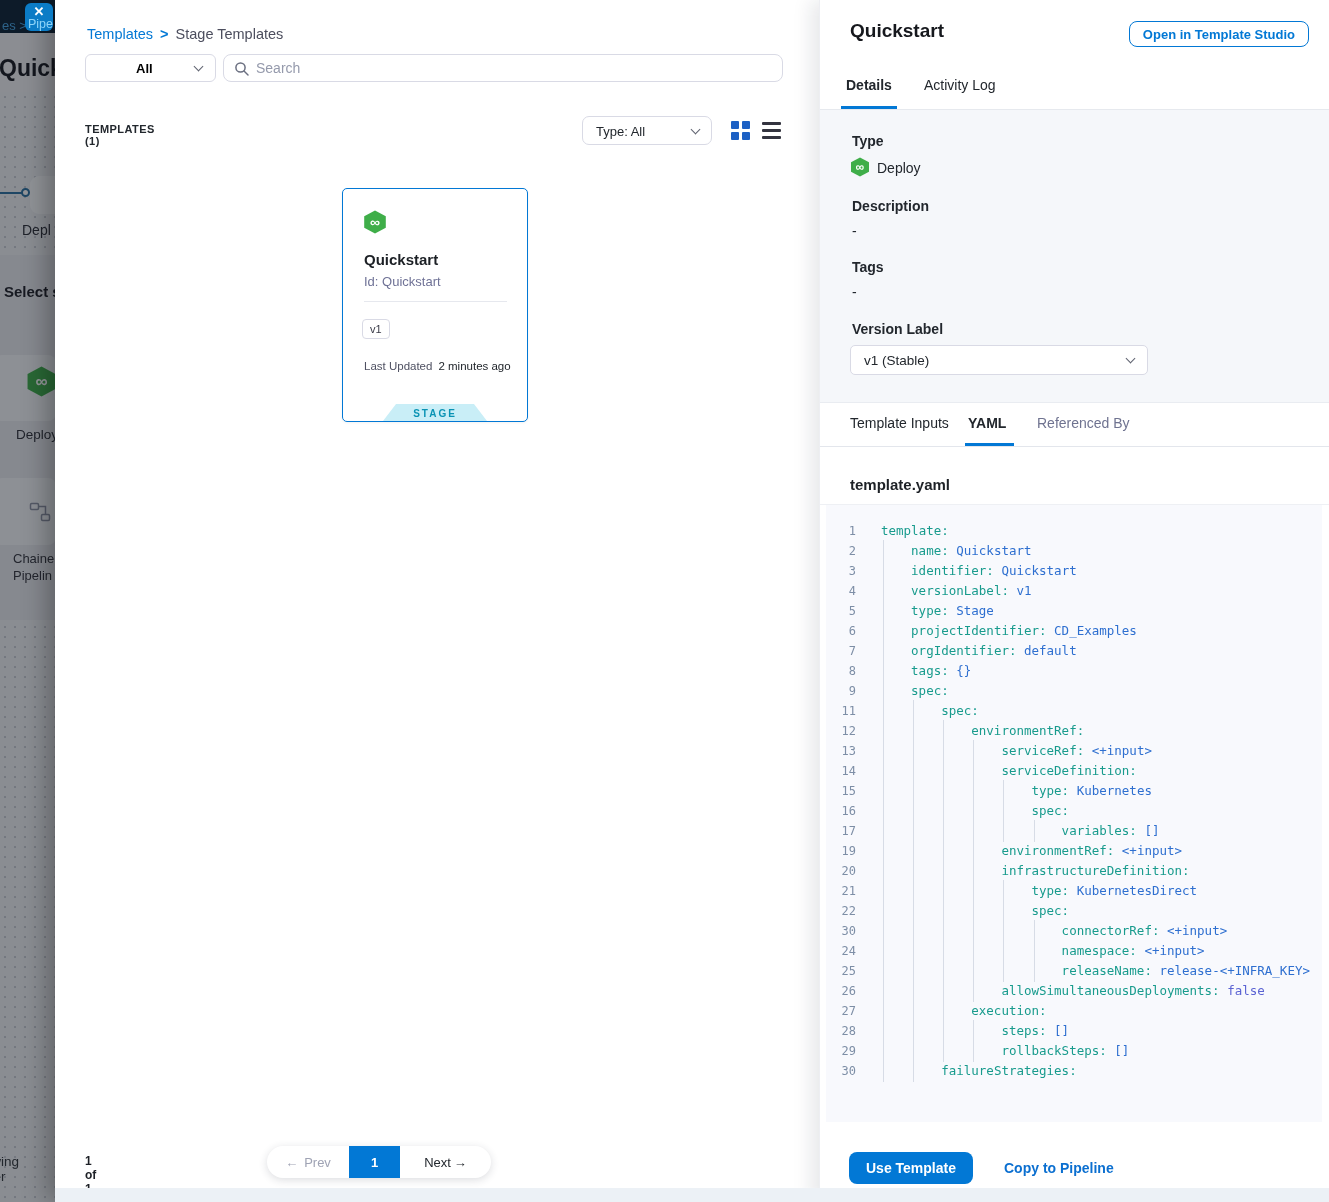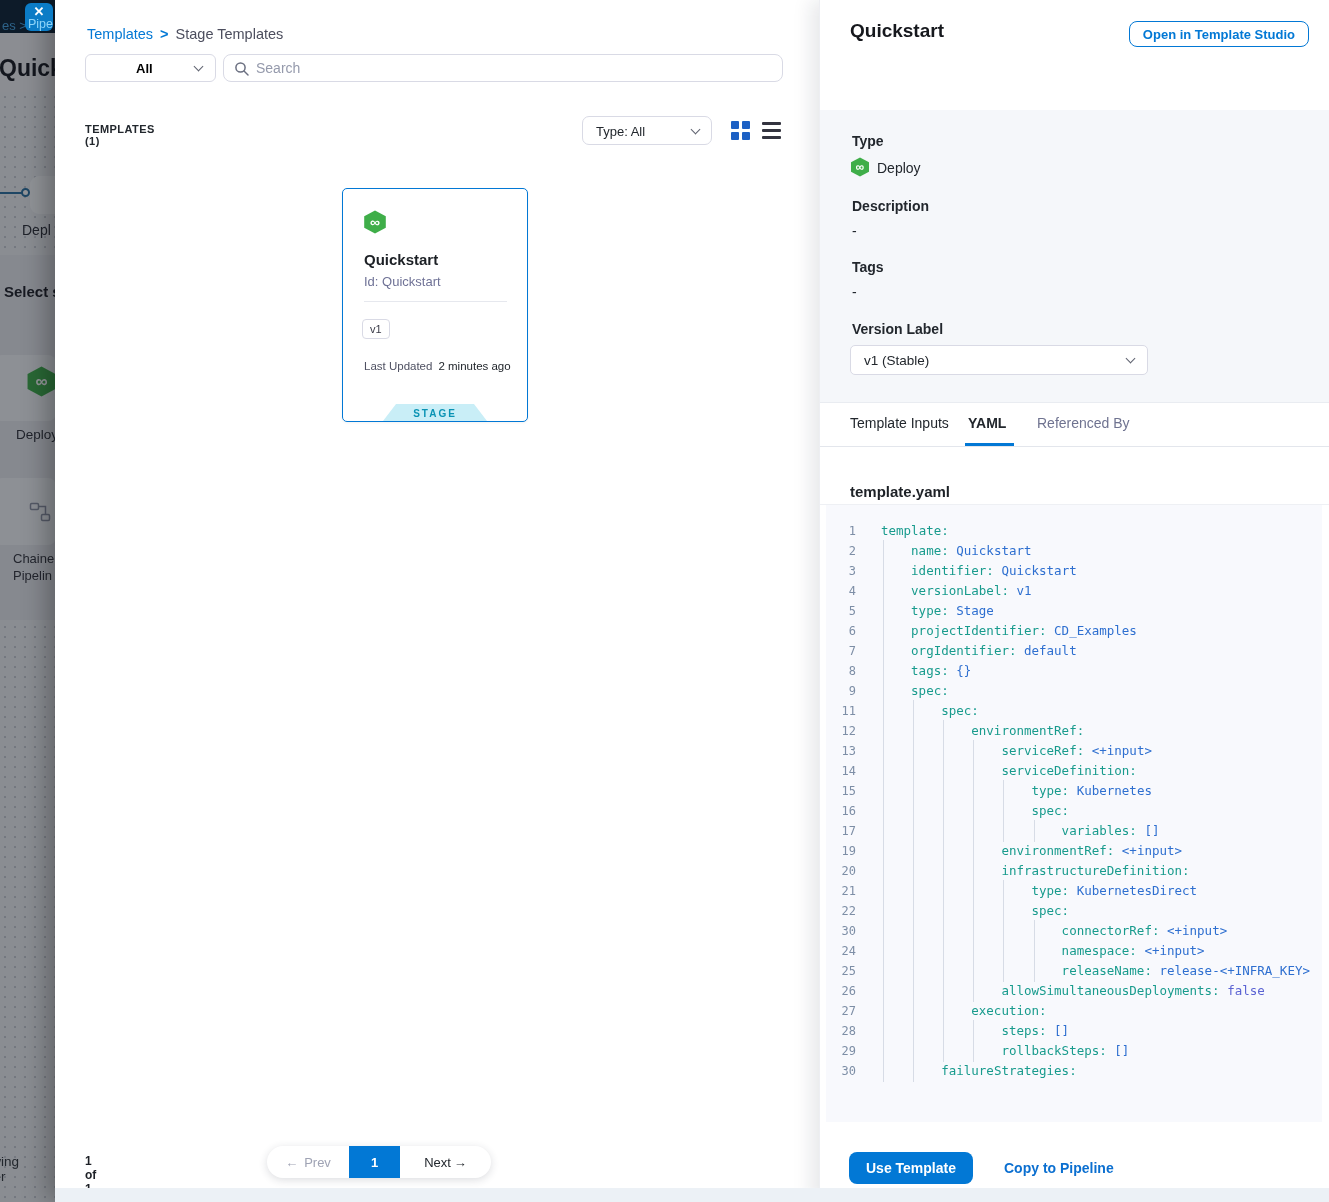--- a/index.html
+++ b/index.html
@@ -101,21 +101,21 @@
   .ver-select { position:absolute; left:30px; top:235px; width:298px; height:30px; background:#fff; border:1px solid #d9dae5; border-radius:5px; cursor:pointer; }
   .ver-select .lbl { position:absolute; left:13px; top:7px; font-size:13.5px; color:#22272d; }
   .ver-select .chev { right:13px; top:9px; }
   .dp-subtabs { position:absolute; left:0; right:0; top:403px; height:44px; background:#fff; border-bottom:1px solid #e3e6ec; }
   .stab { position:absolute; top:0; height:41px; line-height:41px; font-size:14px; cursor:pointer; color:#22272d;text-align:center; }
   .stab.s1 { left:30px; }
   .stab.s2 { left:148px; font-weight:700; }
   .stab.s3 { left:217px; color:#6f7390; }
   .s2-underline { position:absolute; left:145px; bottom:0; width:49px; height:3px; background:#0278d5; }
   .dp-yamlhead { position:absolute; left:0; right:0; top:447px; height:58px; background:#fff; border-bottom:1px solid #eef0f4; }
-  .yh-name { position:absolute; left:30px; top:36px; font-size:15px; font-weight:700; color:#1d2126; }
+  .yh-name { position:absolute; left:30px; top:29px; font-size:15px; font-weight:700; color:#1d2126; }
   .dp-code { position:absolute; left:0; right:0; top:505px; height:617px; background:#fff; }
   .code-block { position:absolute; left:6px; right:7px; top:0; bottom:0; background:#f8f9fd; overflow:hidden;
     padding-top:16px; font-family:"DejaVu Sans Mono", monospace; font-size:12.5px; line-height:20px; }
   .crow { display:flex; height:20px; }
   .ln { flex:none; width:30px; text-align:right; color:#7d8ea6; font-size:12px; }
   .cd { margin-left:25px; position:relative; white-space:pre; }
   .cd .guide { position:absolute; top:-1px; bottom:-1px; width:1px; background:#d7dce6; }
   .cd .txt { display:inline-block; }
   .k { color:#189b8d; } .v { color:#2e6fd0; } .kw { color:#5b63d3; }
   .dp-footer { position:absolute; left:0; right:0; top:1122px; height:66px; background:#fff; }
@@ -225,20 +225,24 @@
             </div>
         </div>
         <div class="pg-size">Showing 20 per page</div>
       </div>
     </div>
 
     <div class="detail-pane">
       <div class="dp-title">Quickstart</div>
       <button class="dp-open">Open in Template Studio</button>
 
+      <div class="dp-tabs">
+        <div class="dp-tab t1 active">Details</div>
+        <div class="dp-tab t2">Activity Log</div>
+      </div>
 
       <div class="dp-details">
         <div class="fld" style="top:23px">Type</div>
         <div class="hex type-row-icon">
             <span>∞</span>
           </div>
         <div class="type-row-lbl">Deploy</div>
         <div class="fld" style="top:88px">Description</div>
         <div class="val" style="top:113px">-</div>
         <div class="fld" style="top:149px">Tags</div>

